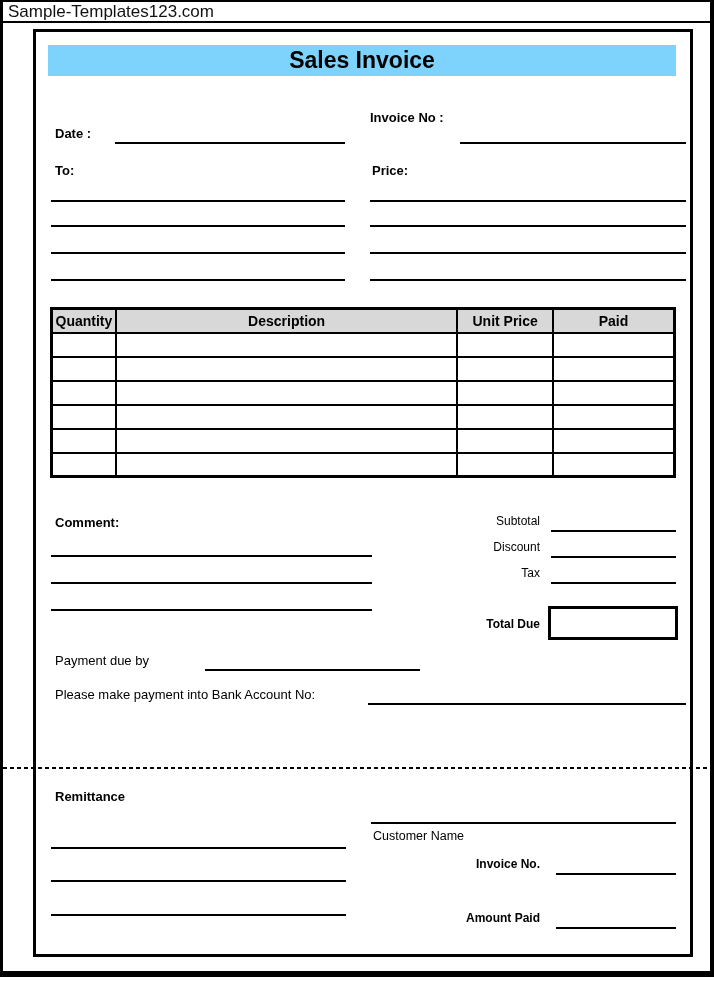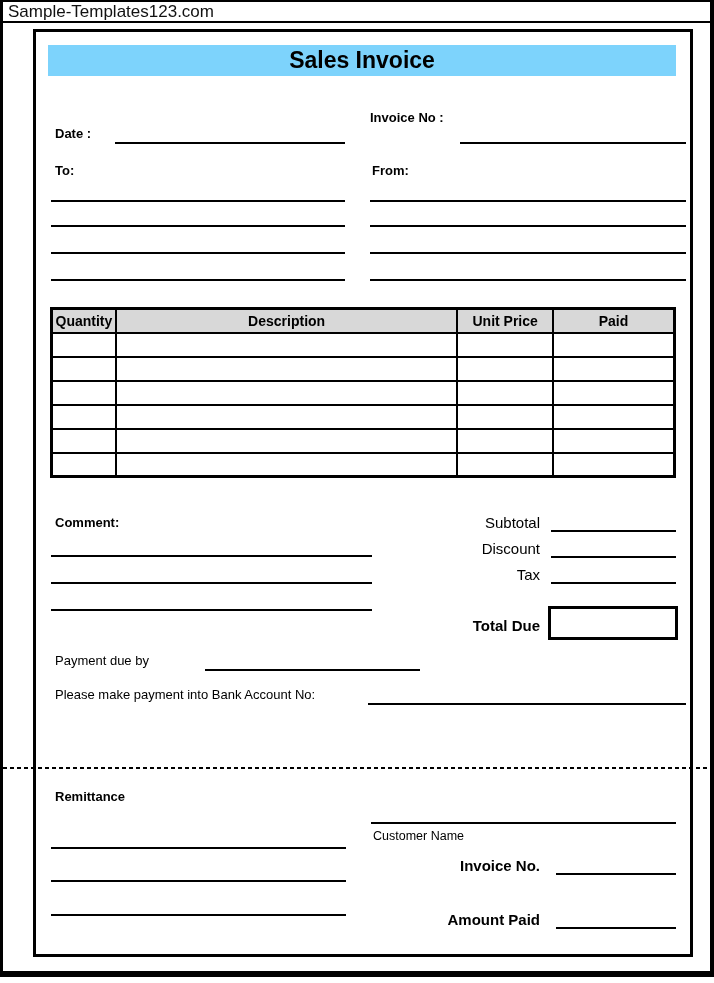--- a/index.html
+++ b/index.html
@@ -20,21 +20,21 @@
   .lbl{position:absolute;font-size:13px;white-space:nowrap;}
   .b{font-weight:bold;}
   .fill-line{position:absolute;height:2px;background:#000;}
 
   .items{position:absolute;left:14px;top:275px;width:626px;border-collapse:collapse;table-layout:fixed;}
   .items th,.items td{border:2px solid #000;padding:0;}
   .items th{background:#d8d8d8;font-size:14px;font-weight:bold;height:24px;}
   .items td{height:24px;}
   .items{border:3px solid #000;}
 
-  .r-label{position:absolute;width:130px;text-align:right;font-size:15px;white-space:nowrap;}
+  .r-label{position:absolute;width:130px;text-align:right;font-size:12px;white-space:nowrap;}
   .total-box{position:absolute;left:512px;top:574px;width:130px;height:34px;border:3px solid #000;background:#fff;}
 
   .cut-line{position:absolute;left:0;right:0;top:765px;height:2px;z-index:5;
             background:repeating-linear-gradient(90deg,#000 0 4px,transparent 4px 7px);}
   .cut-here{position:absolute;left:0;right:0;top:769px;text-align:center;font-size:12.5px;z-index:5;}
 
   .small{font-size:12.5px;}
 </style>
 </head>
 <body>
@@ -46,21 +46,21 @@
   <div class="page">
 
     <div class="title-bar">Sales Invoice</div>
 
     <div class="lbl b" style="left:19px;top:94px;">Date :</div>
     <div class="fill-line" style="left:79px;top:110px;width:230px;"></div>
     <div class="lbl b" style="left:334px;top:78px;">Invoice No :</div>
     <div class="fill-line" style="left:424px;top:110px;width:226px;"></div>
 
     <div class="lbl b" style="left:19px;top:131px;">To:</div>
-    <div class="lbl b" style="left:336px;top:131px;">From:</div>
+    <div class="lbl b" style="left:336px;top:131px;">Price:</div>
 
     <div class="fill-line" style="left:15px;top:168px;width:294px;"></div>
     <div class="fill-line" style="left:15px;top:193px;width:294px;"></div>
     <div class="fill-line" style="left:15px;top:220px;width:294px;"></div>
     <div class="fill-line" style="left:15px;top:247px;width:294px;"></div>
 
     <div class="fill-line" style="left:334px;top:168px;width:316px;"></div>
     <div class="fill-line" style="left:334px;top:193px;width:316px;"></div>
     <div class="fill-line" style="left:334px;top:220px;width:316px;"></div>
     <div class="fill-line" style="left:334px;top:247px;width:316px;"></div>

